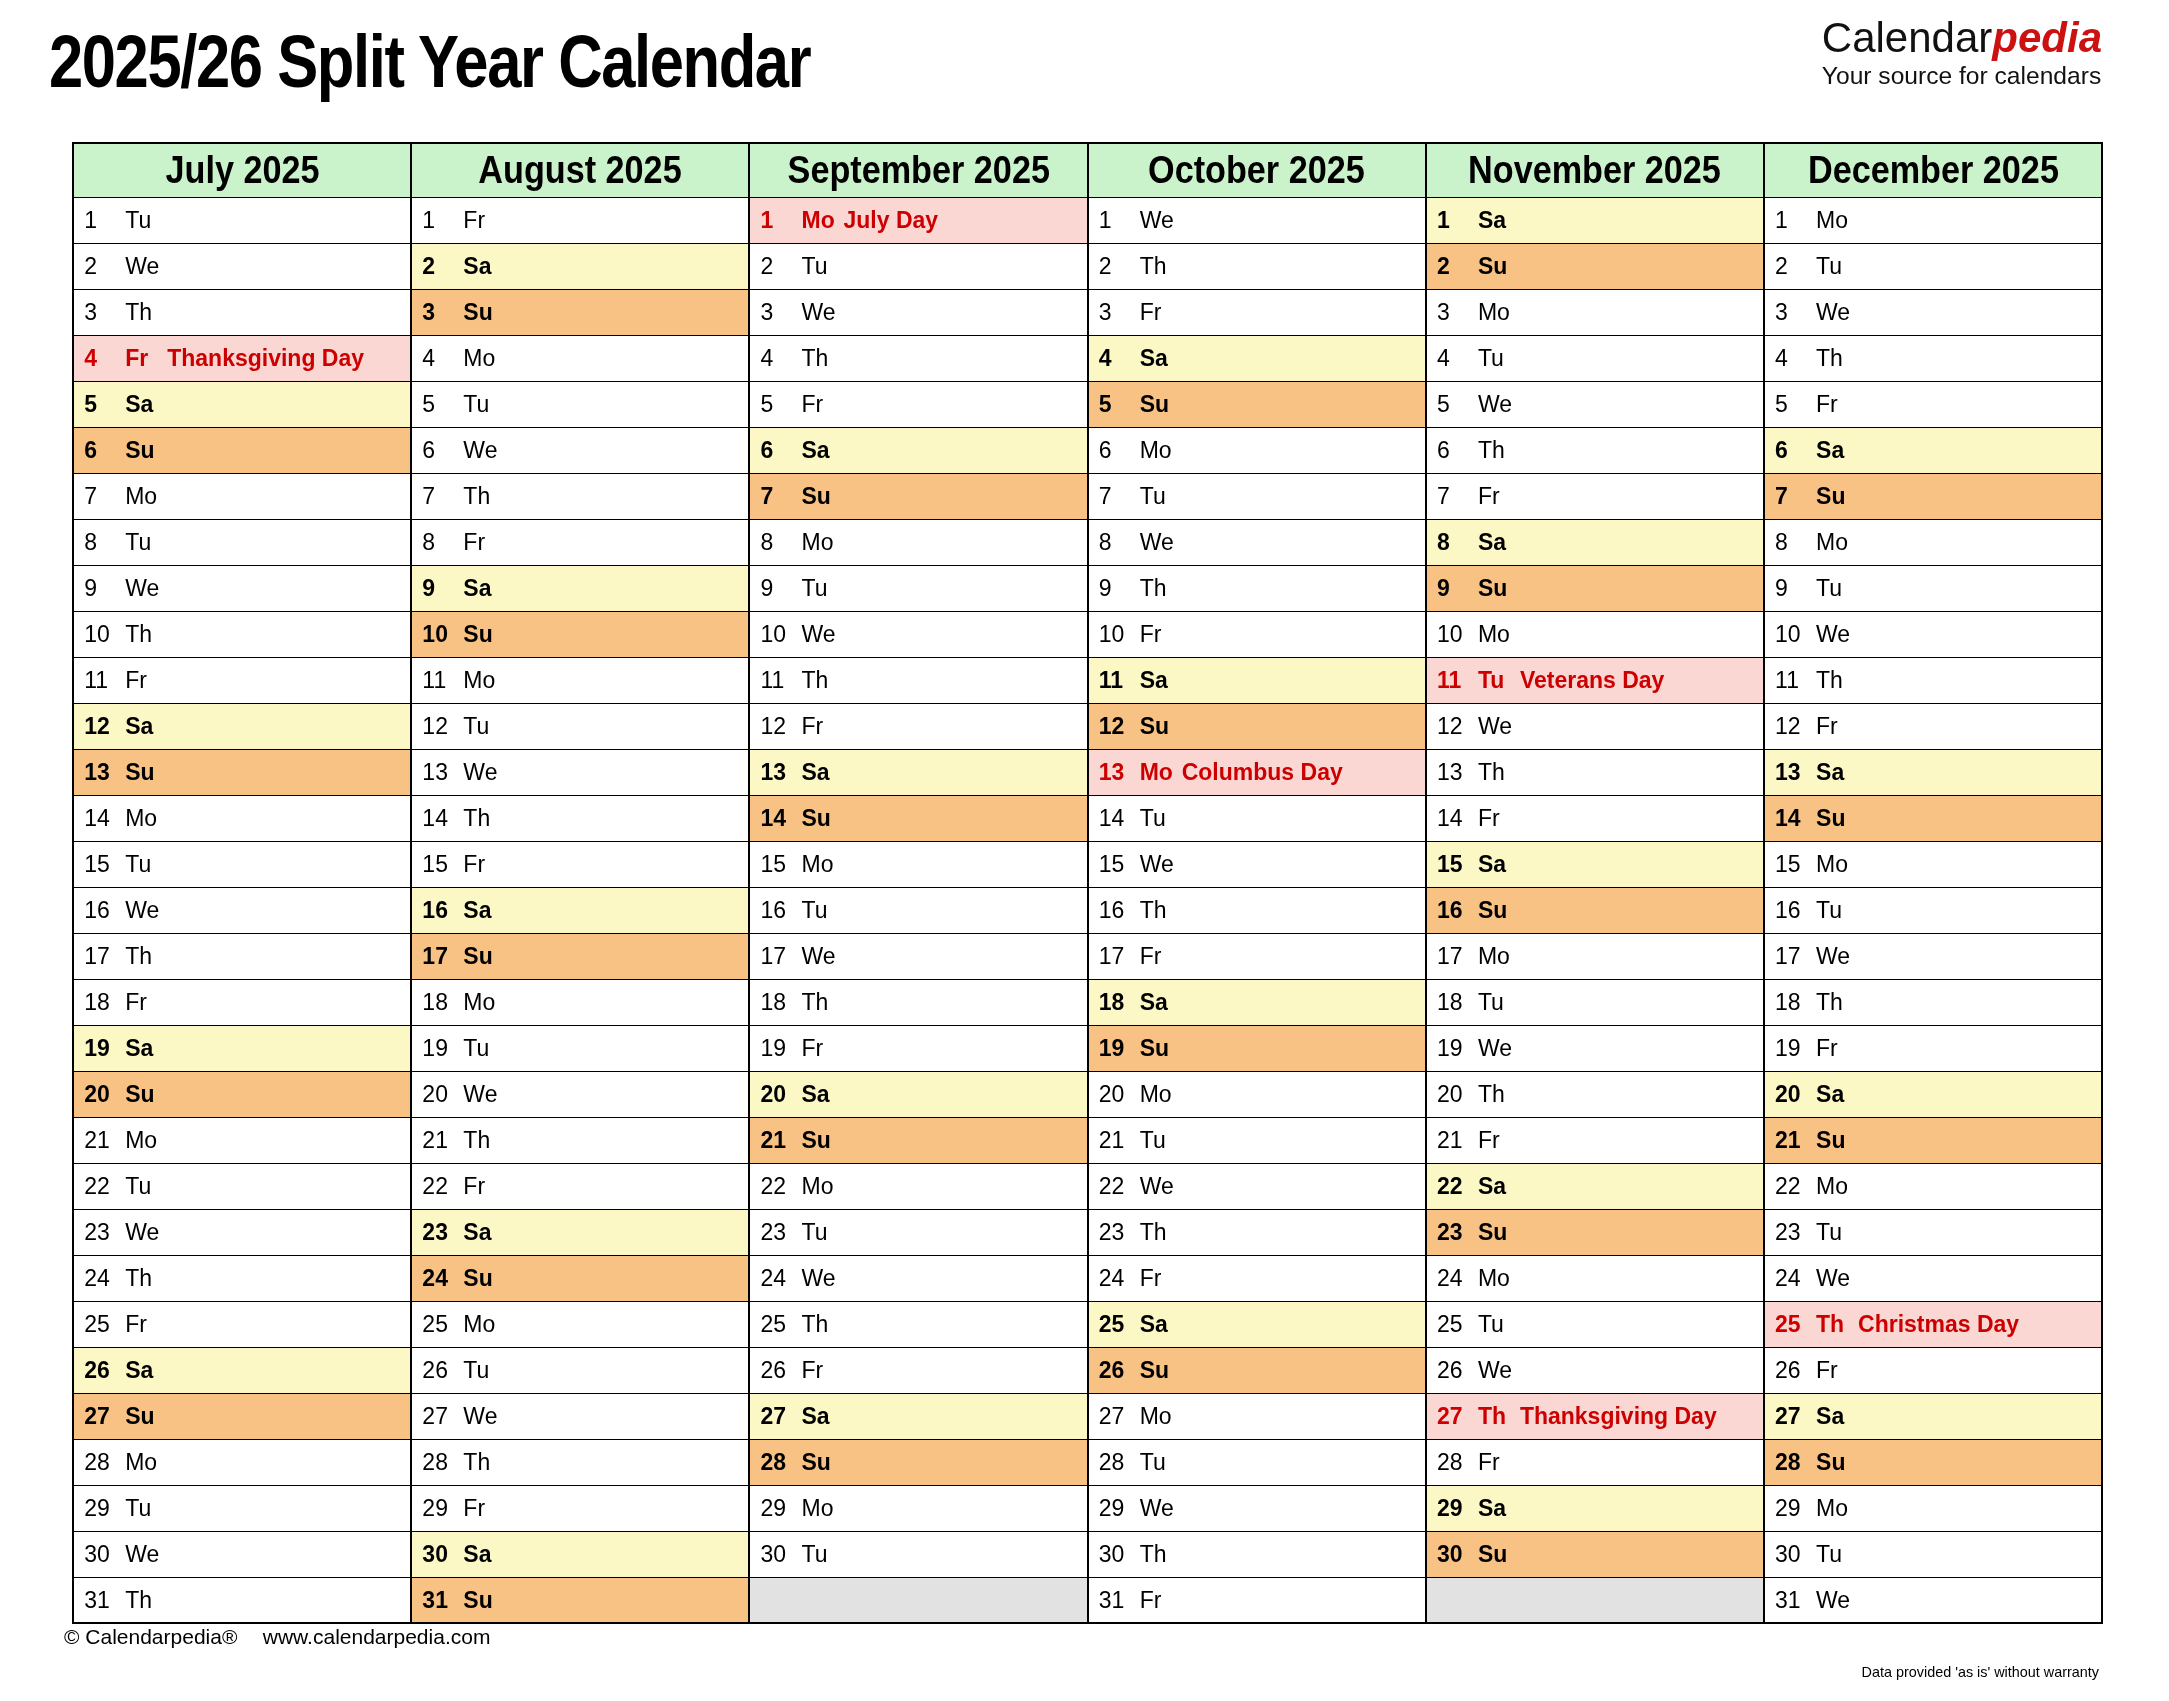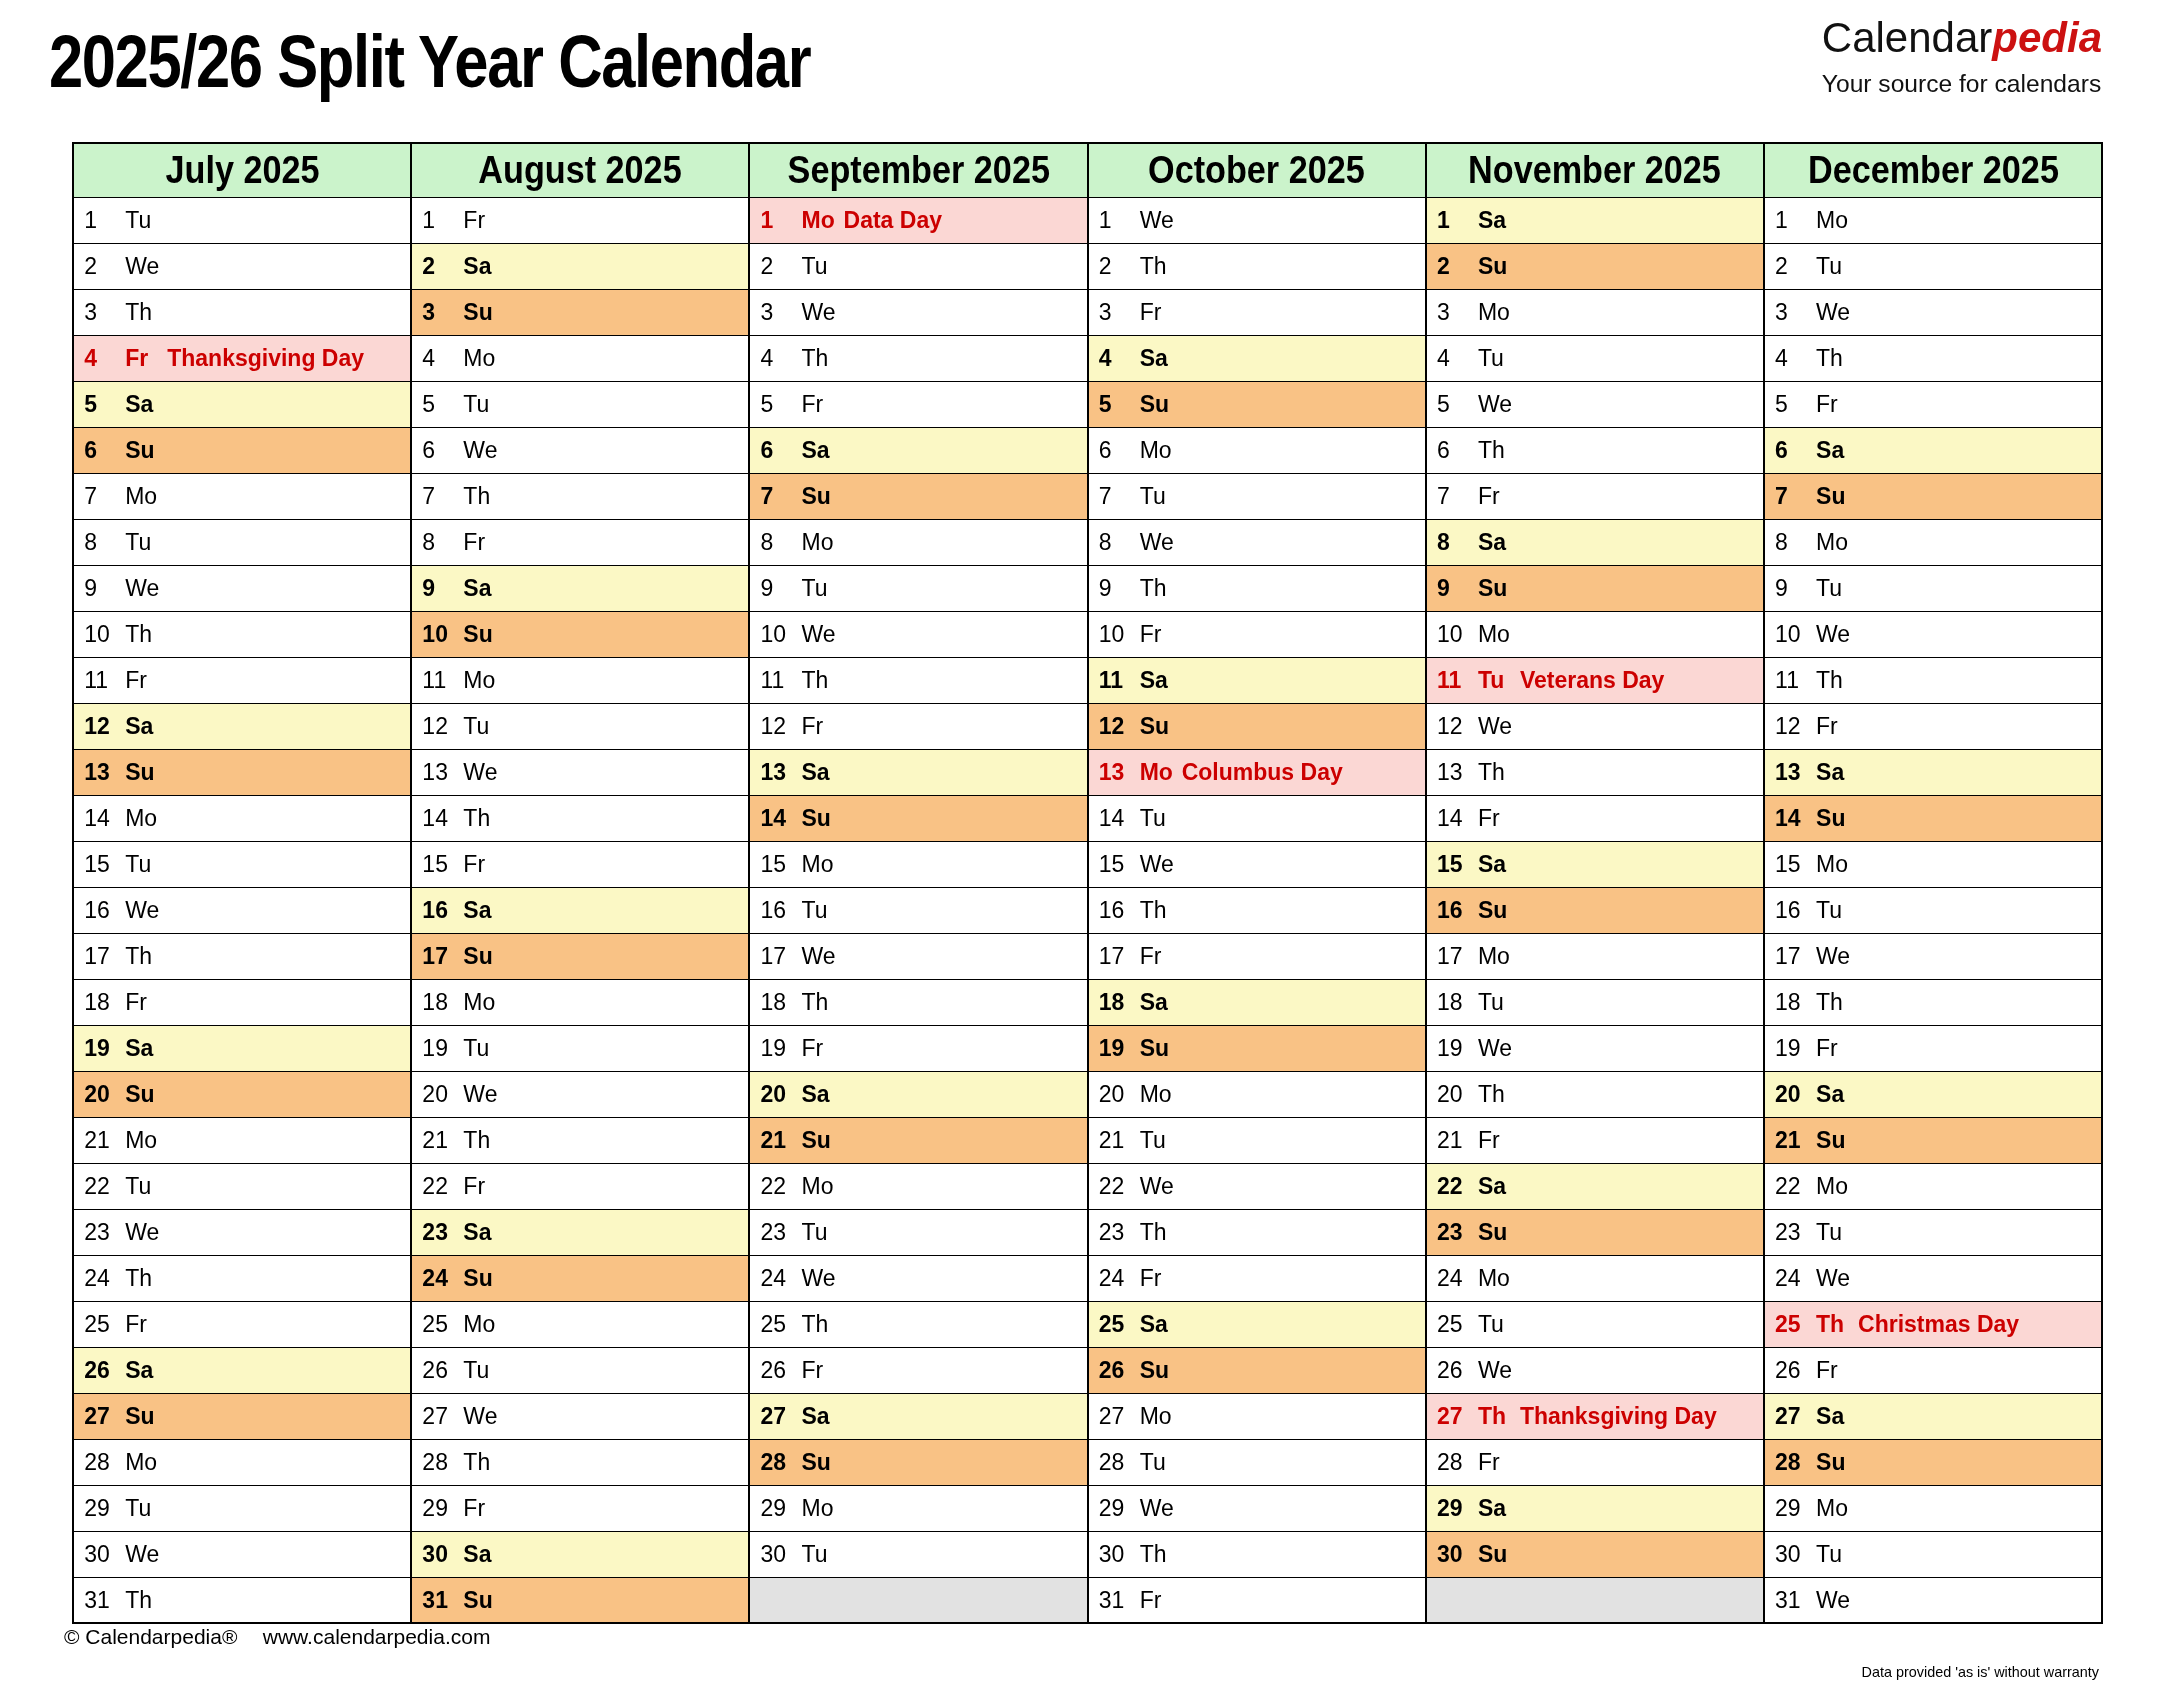--- a/index.html
+++ b/index.html
@@ -8,21 +8,21 @@
   .page { position:relative; width:2170px; height:1702px; background:#fff;padding-left:20px; }
 
   
   .page-title { position:absolute; left:49px; top:22px; font-size:75px; font-weight:bold;
                 letter-spacing:-1.7px; white-space:nowrap;
                 transform:scaleX(0.82); transform-origin:left top; line-height:1.05; }
   .brand { position:absolute; right:68px; top:17px; text-align:left; }
   .brand-line1 { font-size:42px; line-height:1.0; white-space:nowrap; }
   .brand-black { color:#111; }
   .brand-red { color:var(--brand-red); font-weight:bold; font-style:italic; }
-  .brand-tagline { font-size:24.6px; line-height:1.15; margin-top:11px; color:#111; white-space:nowrap; }
+  .brand-tagline { font-size:24.6px; line-height:1.15; margin-top:3px; color:#111; white-space:nowrap; }
 
   
   .cal { position:absolute; left:72px; top:142px; width:2031px; display:flex;
          border:2.5px solid #000; background:#fff; }
   .month-col { flex:1 1 0; border-right:2.5px solid #000; min-width:0; }
   .month-col:last-child { border-right:none; }
   .month-header { height:54px; background:var(--month-header-bg); border-bottom:1.7px solid #000;
                   display:flex; align-items:center; justify-content:center; overflow:hidden; }
   .mh-text { font-size:38px; font-weight:bold; white-space:nowrap; display:inline-block;
              transform:scaleX(0.9); transform-origin:center; }
@@ -314,21 +314,21 @@
           <span class="wd">Su</span>
         </div>
       </div>
       <div class="month-col">
         <div class="month-header">
           <span class="mh-text">September 2025</span>
         </div>
         <div class="day-row holiday">
           <span class="num">1</span>
           <span class="wd">Mo</span>
-          <span class="holiday-name">Data Day</span>
+          <span class="holiday-name">July Day</span>
         </div>
         <div class="day-row">
           <span class="num">2</span>
           <span class="wd">Tu</span>
         </div>
         <div class="day-row">
           <span class="num">3</span>
           <span class="wd">We</span>
         </div>
         <div class="day-row">

